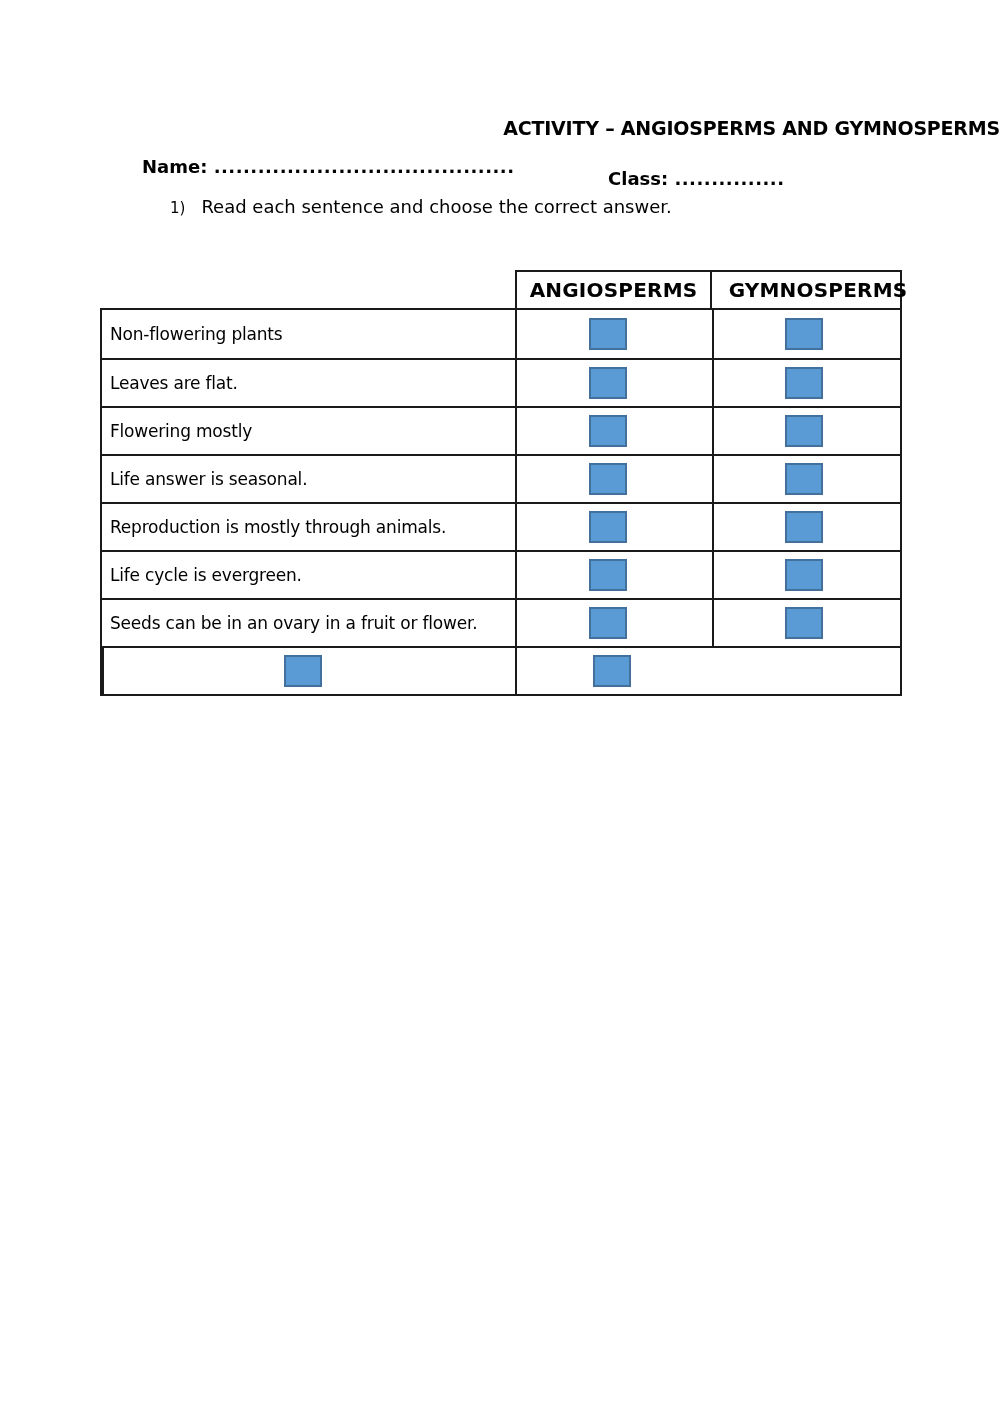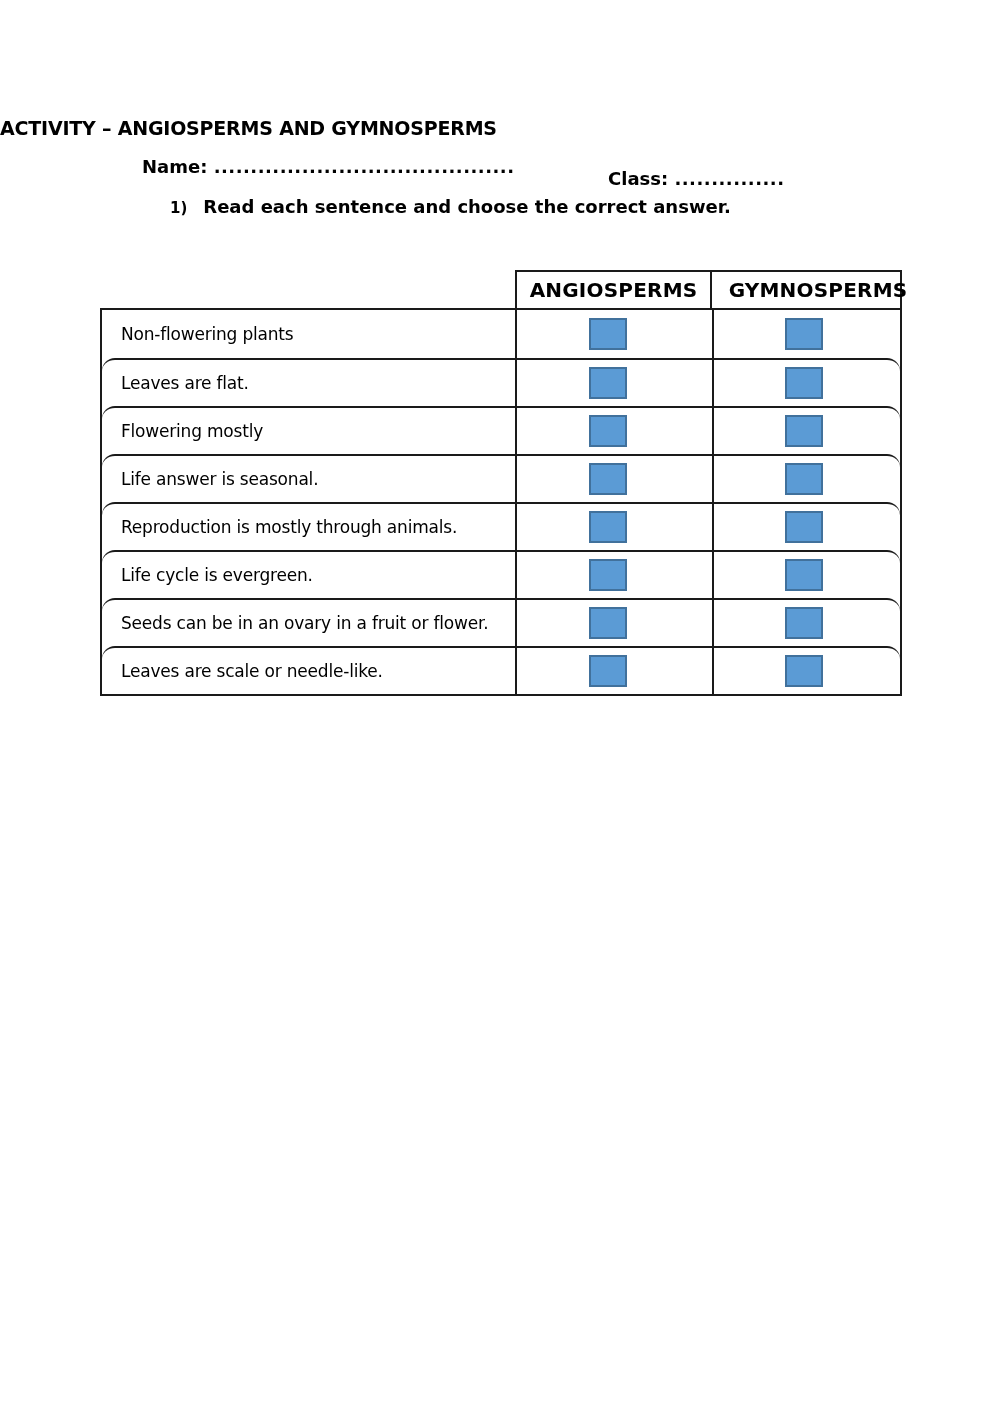--- a/index.html
+++ b/index.html
@@ -14,21 +14,21 @@
     font-family: "DejaVu Sans", "Liberation Sans", sans-serif;
     color: #000000;
     overflow: hidden;
   }
 
   .page-title {
     position: absolute;
     top: 117px;
     left: 0;
     width: 1000px;
-    text-align: left;
+    text-align: right;
     font-weight: bold;
     font-size: 19px;
     letter-spacing: -0.2px;
   }
 
   .meta-line {
     position: absolute;
     top: 156px;
     left: 0;
     width: 1000px;
@@ -37,21 +37,21 @@
     font-size: 18px;
   }
   .name-group { position: absolute; left: 142px; top: 0; white-space: nowrap; }
   .class-group { position: absolute; left: 608px; top: 12px; white-space: nowrap; }
   .dots { letter-spacing: 0.5px; }
 
   .instruction-line {
     position: absolute;
     top: 196px;
     left: 170px;
-    font-weight: bold;
+    font-weight: normal;
     font-size: 18px;
     white-space: nowrap;
   }
   .instruction-number {
     font-size: 15px;
     display: inline-block;
     margin-right: 16px;
   }
 
   .worksheet-table {
@@ -83,27 +83,27 @@
   .tbody {
     box-sizing: border-box;
     border: 2px solid var(--table-border, #1a1a1a);
   }
   .trow {
     display: grid;
     grid-template-columns: 413px 197px 188px;
     height: 48px;
     box-sizing: border-box;
   }
-  .trow + .trow { border-top: 2px solid var(--table-border, #1a1a1a); border-radius: 13px; }
+  .trow + .trow { border-top: 2px solid var(--table-border, #1a1a1a); }
 
   .cell { box-sizing: border-box; }
   .cell.stmt {
     display: flex;
     align-items: center;
-    padding-left: 19px;
+    padding-left: 8px;
     font-size: 17px;
     letter-spacing: -0.2px;
     white-space: nowrap;
   }
   .cell.chk {
     display: flex;
     align-items: center;
     justify-content: center;
     border-left: 2px solid var(--table-border, #1a1a1a);
   }
@@ -206,21 +206,20 @@
       <div class="cell stmt">Seeds can be in an ovary in a fruit or flower.</div>
       <div class="cell chk">
           <div class="checkbox"></div>
         </div>
       <div class="cell chk g">
           <div class="checkbox"></div>
         </div>
     </div>
 
     <div class="trow">
-      <div class="cell stmt">Leaves are scale or needle-like.</div>
       <div class="cell chk">
           <div class="checkbox"></div>
         </div>
       <div class="cell chk g">
           <div class="checkbox"></div>
         </div>
     </div>
 
   </div>
 </div>

